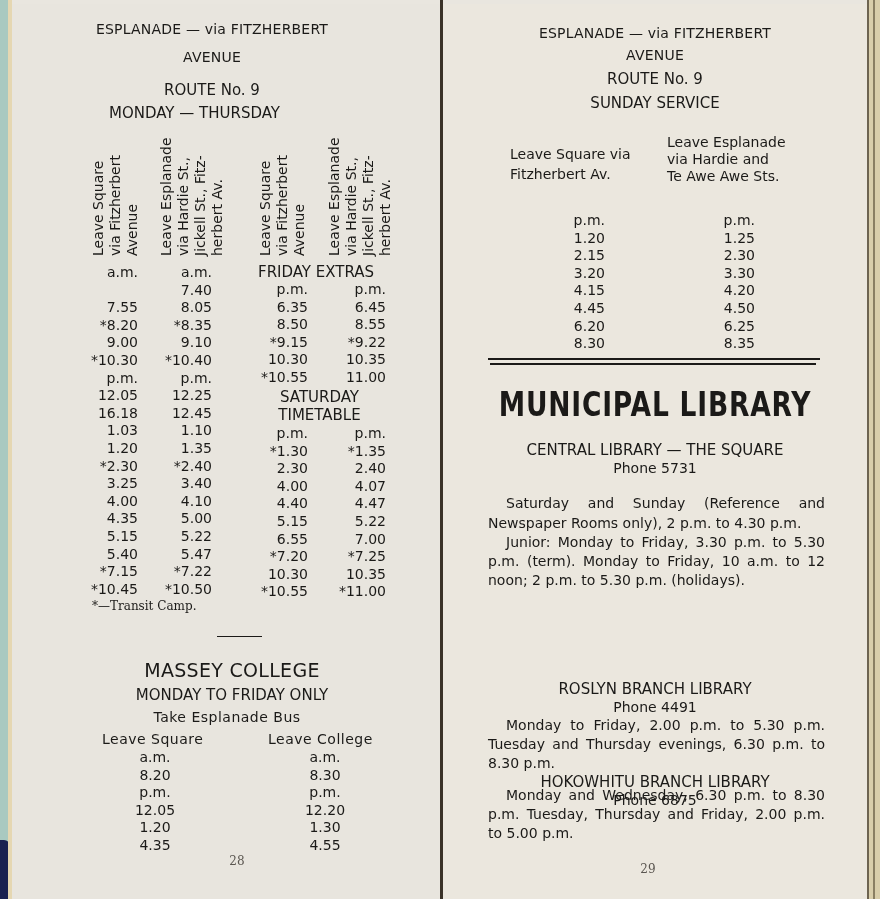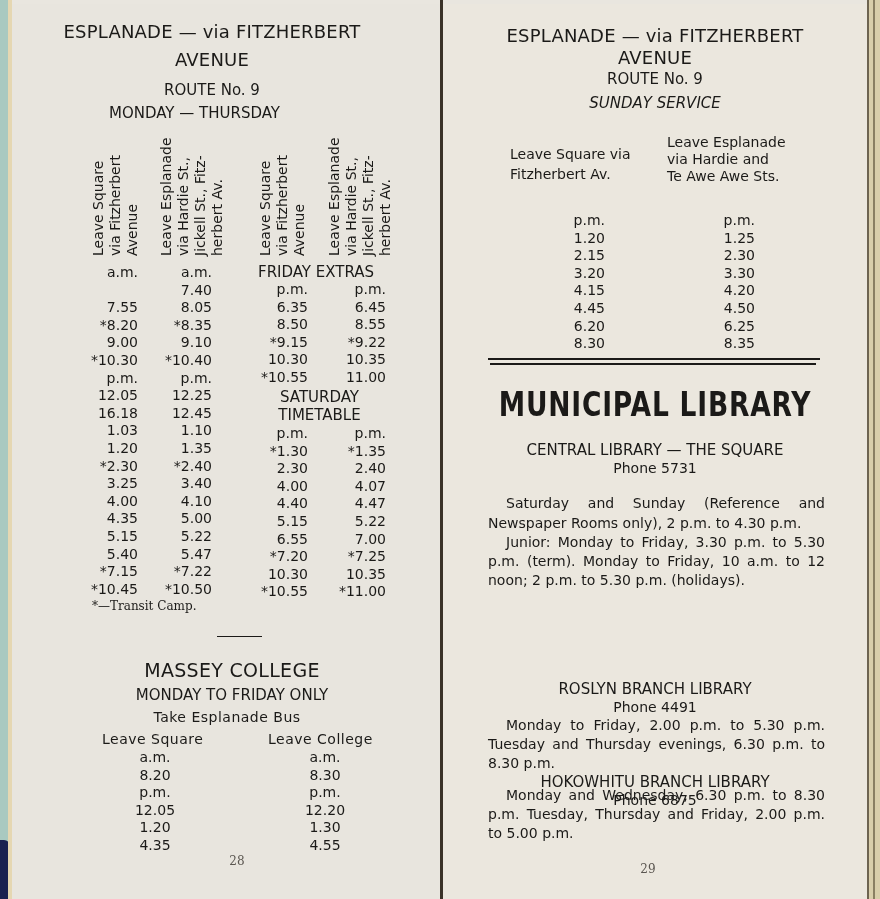--- a/index.html
+++ b/index.html
@@ -10,21 +10,21 @@
   .page-edge-left { position:absolute; left:8px; top:0; width:4px; height:899px; background:#e5d7b2; }
   .page { position:absolute; top:4px; height:895px; background:#e8e5de; }
   #page-left { left:12px; width:428px; }
   #gutter { position:absolute; left:440px; top:0; width:3px; height:899px; background:#3a3228; }
   #page-right { left:443px; width:424px; background:#ebe7de; }
   .edge-right { position:absolute; left:867px; top:0; width:13px; height:899px; background:#d9ceaa; border-left:2px solid #6d6450; }
   .edge-right-inner { position:absolute; left:873px; top:0; width:2px; height:899px; background:#8a7f62; }
 
   .abs { position:absolute; white-space:nowrap; }
   .c { text-align:center; }
-  .t1 { font-size:18px; letter-spacing:0.2px; }
+  .t1 { font-size:14px; letter-spacing:0.2px; }
   .t2 { font-size:15px; }
   .t3 { font-size:14px; }
   .rot { position:absolute; transform-origin:left top; transform:rotate(-90deg); font-size:14px; line-height:17px; white-space:pre; }
   .col { position:absolute; text-align:right; }
   .col div { height:17.6px; font-size:14px; line-height:17.6px; white-space:nowrap; }
   .serif { font-family:"DejaVu Serif", serif; }
   .pagenum { font-family:"DejaVu Serif", serif; font-size:12px; color:#5a5650; }
   .rule { position:absolute; background:#1b1a18; }
   .heavy { font-family:"DejaVu Sans", sans-serif; font-weight:bold; font-size:34px; transform:scaleX(0.78); transform-origin:center; letter-spacing:1px; }
   .para { position:absolute; font-size:14px; line-height:19px; text-align:justify; }
@@ -175,21 +175,21 @@
 
   <div class="abs c pagenum" style="left:200px;width:50px;top:850px;">28</div>
 </div>
 
 <div id="gutter"></div>
 
 <div class="page" id="page-right">
   <div class="abs c t1" style="left:0;width:424px;top:21px;">ESPLANADE  —  via  FITZHERBERT</div>
   <div class="abs c t1" style="left:0;width:424px;top:43px;">AVENUE</div>
   <div class="abs c t2" style="left:0;width:424px;top:66px;">ROUTE No. 9</div>
-  <div class="abs c t2" style="left:0;width:424px;top:90px;font-style:italic;">SUNDAY SERVICE</div>
+  <div class="abs c t2" style="left:0;width:424px;top:90px;">SUNDAY SERVICE</div>
 
   <div class="abs t3" style="left:67px;top:140px;white-space:pre;line-height:20px;">Leave Square via
 Fitzherbert Av.</div>
   <div class="abs t3" style="left:224px;top:130px;white-space:pre;line-height:17px;">Leave Esplanade
 via Hardie and
 Te Awe Awe Sts.</div>
 
   <div class="col" id="su1" style="left:112px;width:50px;top:208px;">
       <div>p.m.</div>
       <div>1.20</div>

